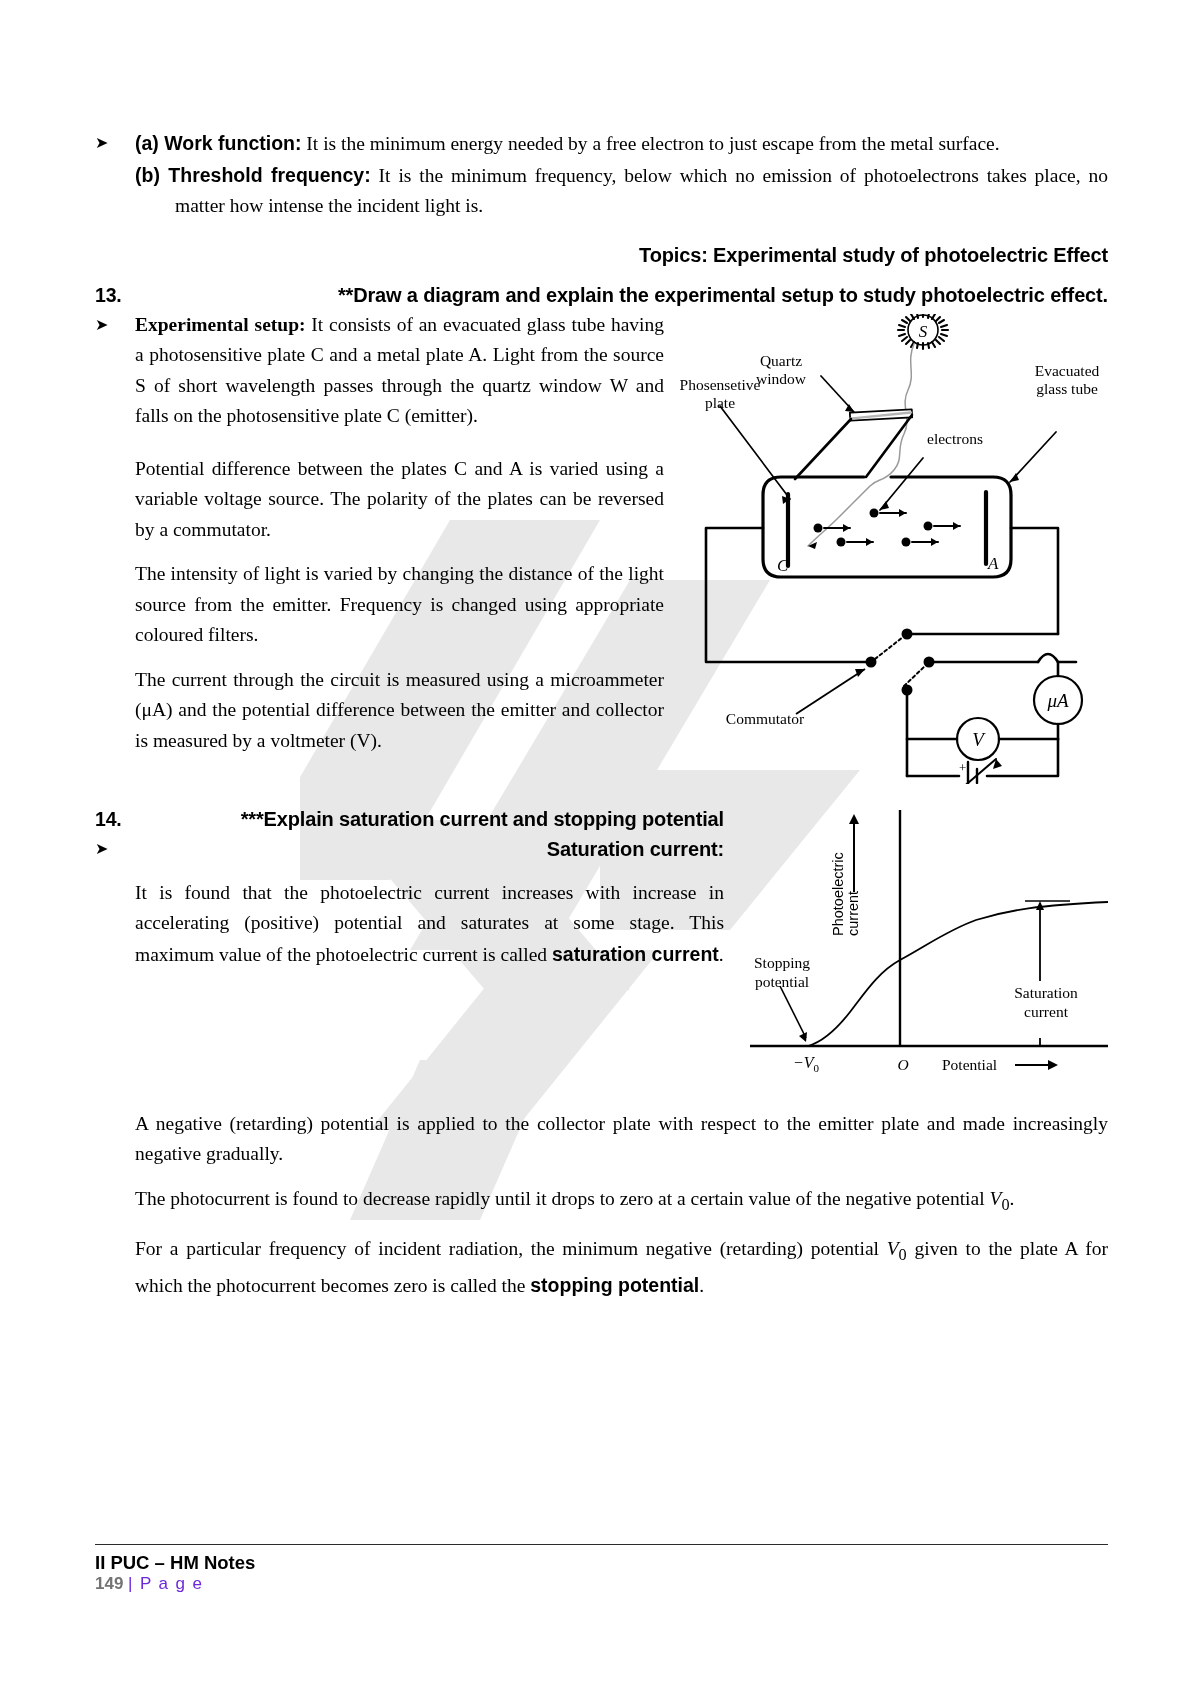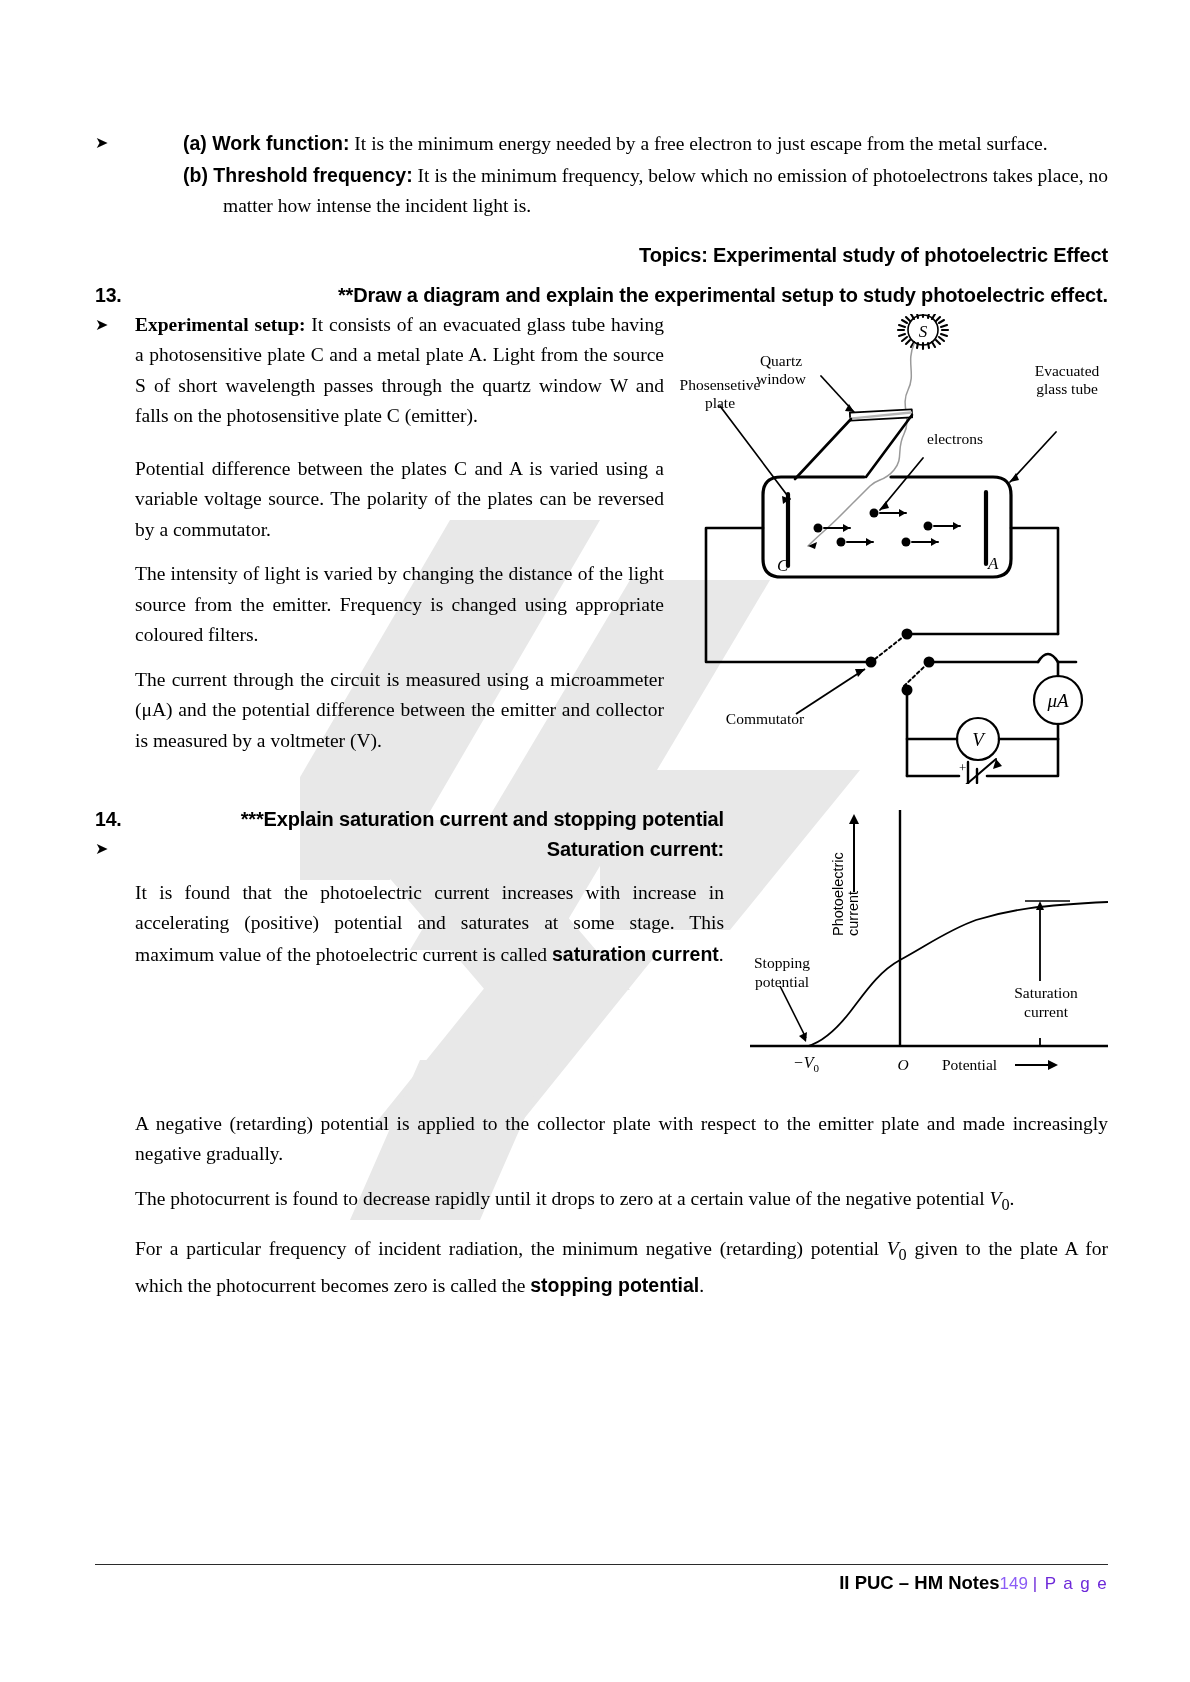--- a/index.html
+++ b/index.html
@@ -64,21 +64,20 @@
 
   .para {
     font-size: 19.5px;
     line-height: 30.5px;
     text-align: justify;
     margin: 0;
   }
   .hang {
     padding-left: 40px;
     text-indent: -40px;
-    margin-left: 48px;
   }
   b, .bold { font-weight: bold; }
   .cond {
     font-family: "Liberation Sans Narrow", "Liberation Sans", sans-serif;
     font-stretch: condensed;
   }
   .heading-cond {
     font-family: "Liberation Sans Narrow", "Liberation Sans", sans-serif;
     font-stretch: condensed;
     font-weight: bold;
@@ -113,31 +112,32 @@
     right: 82px;
     bottom: 88px;
     z-index: 3;
   }
   .footer-rule {
     border-top: 1.6px solid #2b2b2b;
     margin-bottom: 7px;
   }
   .footer-inner {
     display: flex;
-    justify-content: flex-end;
+    justify-content: center;
     align-items: baseline;
     font-family: "Liberation Sans Narrow", "Liberation Sans", sans-serif;
     font-stretch: condensed;
     font-size: 18.5px;
     font-weight: bold;
+    flex-direction: column;
   }
   .footer-right {
     font-size: 17px;
   }
-  .footer-right .pagenum { font-weight: normal; color:#8b5cf6; }
+  .footer-right .pagenum { font-weight: bold; color:#737373; }
   .footer-right .pw { font-weight: normal; letter-spacing: 1.4px; color:#6d28d9;}
 
   svg { display:block; }
 </style>
 </head>
 <body>
 
 <div class="page">
 
   <div class="watermark">

